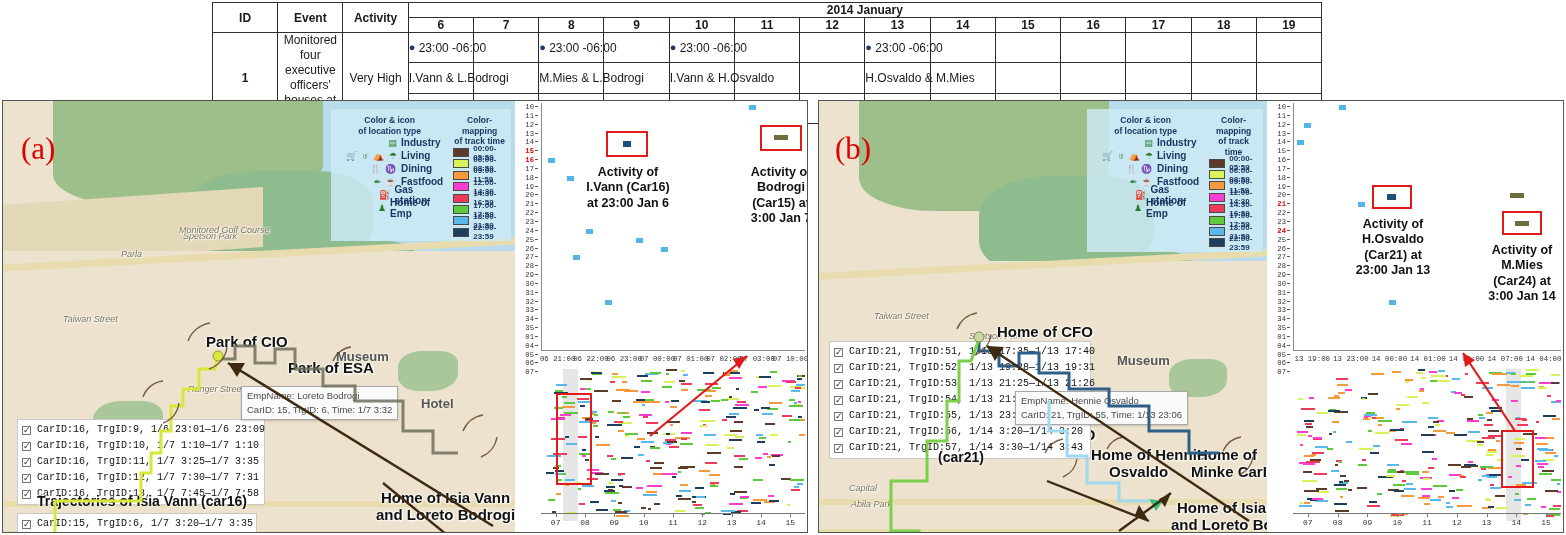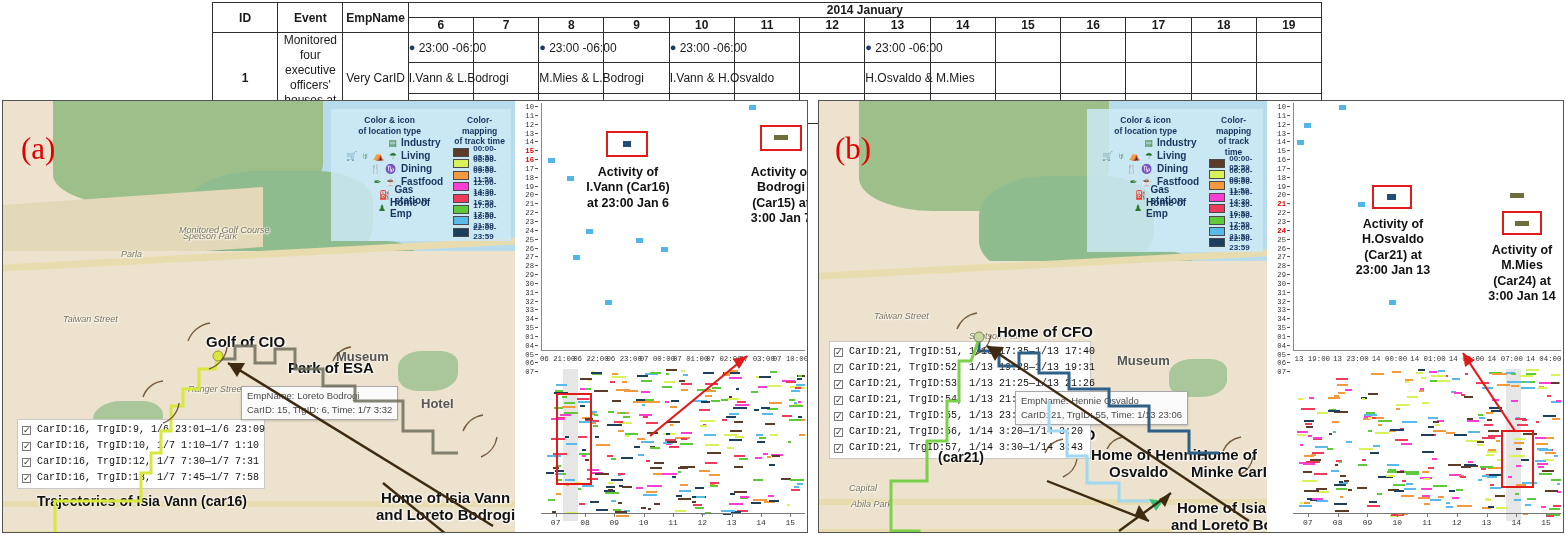--- a/index.html
+++ b/index.html
@@ -138,21 +138,21 @@
   .arrow-svg { position:absolute; inset:0; pointer-events:none; z-index:28; }
 </style>
 </head>
 <body>
 
 <table id="event-table">
   <tbody>
     <tr>
       <td class="hdr-dark" rowspan="2">ID</td>
       <td class="hdr-dark" rowspan="2">Event</td>
-      <td class="hdr-dark" rowspan="2">EmpName</td>
+      <td class="hdr-dark" rowspan="2">Activity</td>
       <td class="hdr-dark" colspan="14">2014 January</td>
     </tr>
     <tr id="day-header-row">
         <td class="hdr-day" style="width: 128px;">6</td>
         <td class="hdr-day" style="width: 26px;">7</td>
         <td class="hdr-day" style="width: 128px;">8</td>
         <td class="hdr-day" style="width: 26px;">9</td>
         <td class="hdr-day" style="width: 128px;">10</td>
         <td class="hdr-green" style="width: 26px;">11</td>
         <td class="hdr-green" style="width: 26px;">12</td>
@@ -160,21 +160,21 @@
         <td class="hdr-day" style="width: 26px;">14</td>
         <td class="hdr-day" style="width: 26px;">15</td>
         <td class="hdr-day" style="width: 26px;">16</td>
         <td class="hdr-day" style="width: 26px;">17</td>
         <td class="hdr-green" style="width: 26px;">18</td>
         <td class="hdr-green" style="width: 26px;">19</td>
       </tr>
     <tr>
       <td class="idcell" rowspan="3">1</td>
       <td class="evcell" rowspan="3">Monitored four executive officers' houses at midnight</td>
-      <td class="pricell" rowspan="3">Very CarID</td>
+      <td class="pricell" rowspan="3">Very High</td>
     <td class="tcell blue"><span class="dot">●</span> 23:00 -06:00</td>
         <td class="tcell blue"></td>
         <td class="tcell blue"><span class="dot">●</span> 23:00 -06:00</td>
         <td class="tcell blue"></td>
         <td class="tcell blue"><span class="dot">●</span> 23:00 -06:00</td>
         <td class="tcell blue"></td>
         <td class="tcell blue"></td>
         <td class="tcell blue"><span class="dot">●</span> 23:00 -06:00</td>
         <td class="tcell blue"></td>
         <td class="tcell blue"></td>
@@ -263,21 +263,21 @@
     <div id="a-geo-labels">
         <span class="map-label geo" style="left: 180px; top: 130px;">Spetson Park</span>
         <span class="map-label geo" style="left: 176px; top: 124px;">Monitored Golf Course</span>
         <span class="map-label geo" style="left: 118px; top: 148px;">Parla</span>
         <span class="map-label geo" style="left: 60px; top: 213px;">Taiwan Street</span>
         <span class="map-label geo" style="left: 185px; top: 283px;">Ranger Street</span>
         <span class="map-label geo" style="left: 120px; top: 330px;">Abila Park</span>
         <span class="map-label geo" style="left: 58px; top: 352px;">Ahlmiva Street</span>
       </div>
     <div id="a-map-labels">
-        <span class="map-label " style="left: 203px; top: 232px;">Golf of CIO</span>
+        <span class="map-label " style="left: 203px; top: 232px;">Park of CIO</span>
         <span class="map-label " style="left: 285px; top: 258px;">Park of ESA</span>
         <span class="map-label sm" style="left: 333px; top: 248px;">Museum</span>
         <span class="map-label sm" style="left: 418px; top: 295px;">Hotel</span>
         <span class="map-label " style="left: 378px; top: 388px;">Home of Isia Vann</span>
         <span class="map-label " style="left: 373px; top: 405px;">and Loreto Bodrogi</span>
       </div>
 
     <div class="tooltip" style="left:238px; top:285px;">
       <div>EmpName: Loreto Bodrogi</div>
       <div>CarID: 15, TrgID: 6, Time: 1/7 3:32</div>
@@ -287,29 +287,39 @@
         <div class="traj-row">
           <span class="chk"></span>
           <span>CarID:16, TrgID:9,  1/6 23:01—1/6 23:09</span>
         </div>
         <div class="traj-row">
           <span class="chk"></span>
           <span>CarID:16, TrgID:10, 1/7 1:10—1/7 1:10</span>
         </div>
         <div class="traj-row">
           <span class="chk"></span>
+          <span>CarID:16, TrgID:11, 1/7 3:25—1/7 3:35</span>
+        </div>
+        <div class="traj-row">
+          <span class="chk"></span>
           <span>CarID:16, TrgID:12, 1/7 7:30—1/7 7:31</span>
         </div>
         <div class="traj-row">
           <span class="chk"></span>
           <span>CarID:16, TrgID:13, 1/7 7:45—1/7 7:58</span>
         </div>
       </div>
     <div class="traj-caption" style="left:14px; top:392px; width:250px;">Trajectories of Isia Vann (car16)</div>
 
+    <div class="traj-box" id="a-traj2" style="left:14px; top:412px; width:240px;">
+        <div class="traj-row">
+          <span class="chk"></span>
+          <span>CarID:15, TrgID:6, 1/7 3:20—1/7 3:35</span>
+        </div>
+      </div>
 
     <div class="legend" style="left:328px; top:8px; width:180px;">
       <div class="legend-cols">
         <div class="legend-left">
           <div class="legend-title">
             <div>Color &amp; icon</div>
             <div>of location type</div>
           </div>
           <div class="lg-list">
               <div class="lg-row">

